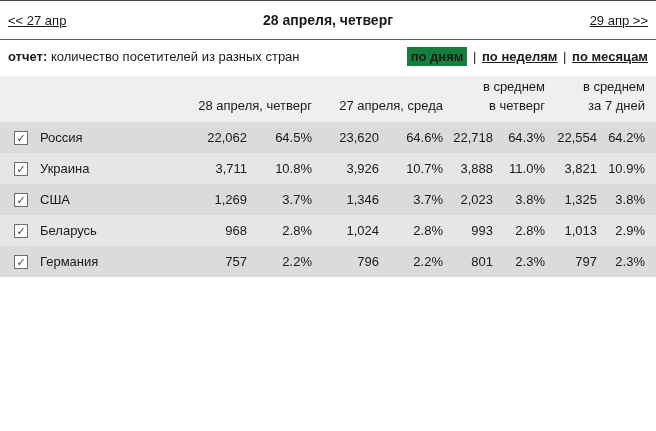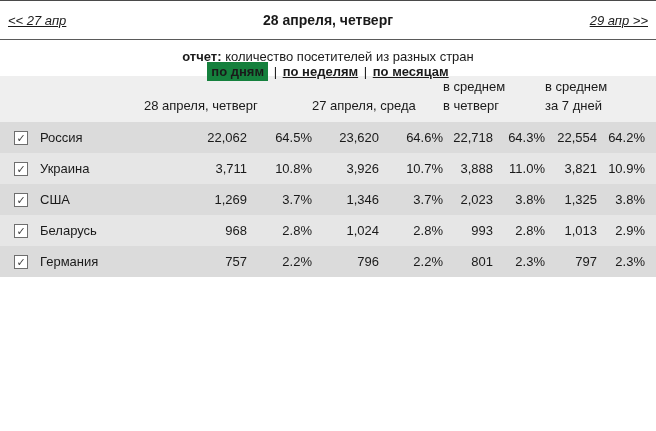--- a/index.html
+++ b/index.html
@@ -15,35 +15,34 @@
   .topbar {
     position:relative;
     height:40px;
     border-top:1px solid #4a4a4a;
     border-bottom:1px solid #5a5a5a;
     display:flex;
     align-items:center;
     justify-content:space-between;
     padding:0 8px;
   }
-  .topbar a { color:#1a1a1a; text-decoration:underline; cursor:pointer; z-index:1;font-style:italic; }
+  .topbar a { color:#1a1a1a; text-decoration:underline; cursor:pointer; z-index:1; }
   .topbar .title {
     position:absolute; left:0; right:0;
     text-align:center;
     font-weight:bold; font-size:14px;
   }
   
   .report {
     display:flex;
     justify-content:space-between;
-    align-items:center;
-    padding:0 16px;
+    align-items:flex-start;
+    padding:0 8px;
     margin:9px 0 8px 0;
     height:19px;
-    flex-direction:column;
   }
   .report .desc b { font-weight:bold; }
   .views { white-space:nowrap; }
   .views .view { text-decoration:underline; cursor:pointer; color:#1a1a1a;font-weight:bold; }
   .views .view.active {
     background:#15803d;
     font-weight:bold;
     text-decoration:none;
     padding:2px 4px;
     cursor:default;
@@ -52,21 +51,21 @@
   
   table.stats {
     width:656px;
     table-layout:fixed;
     border-collapse:collapse;
     font-size:13px;
   }
   thead tr { background:#efefef; }
   thead th {
     font-weight:normal;
-    text-align:left;
+    text-align:right;
     vertical-align:bottom;
     height:46px;
     padding:0 0 6px 0;
     white-space:pre-line;
     line-height:1.45;
   }
   tbody tr:nth-child(odd)  { background:#dbdbdb; }
   tbody tr:nth-child(even) { background:#e6e6e6; }
   tbody td { height:31px; vertical-align:middle; }
   td.num, td.pct { text-align:right; }

